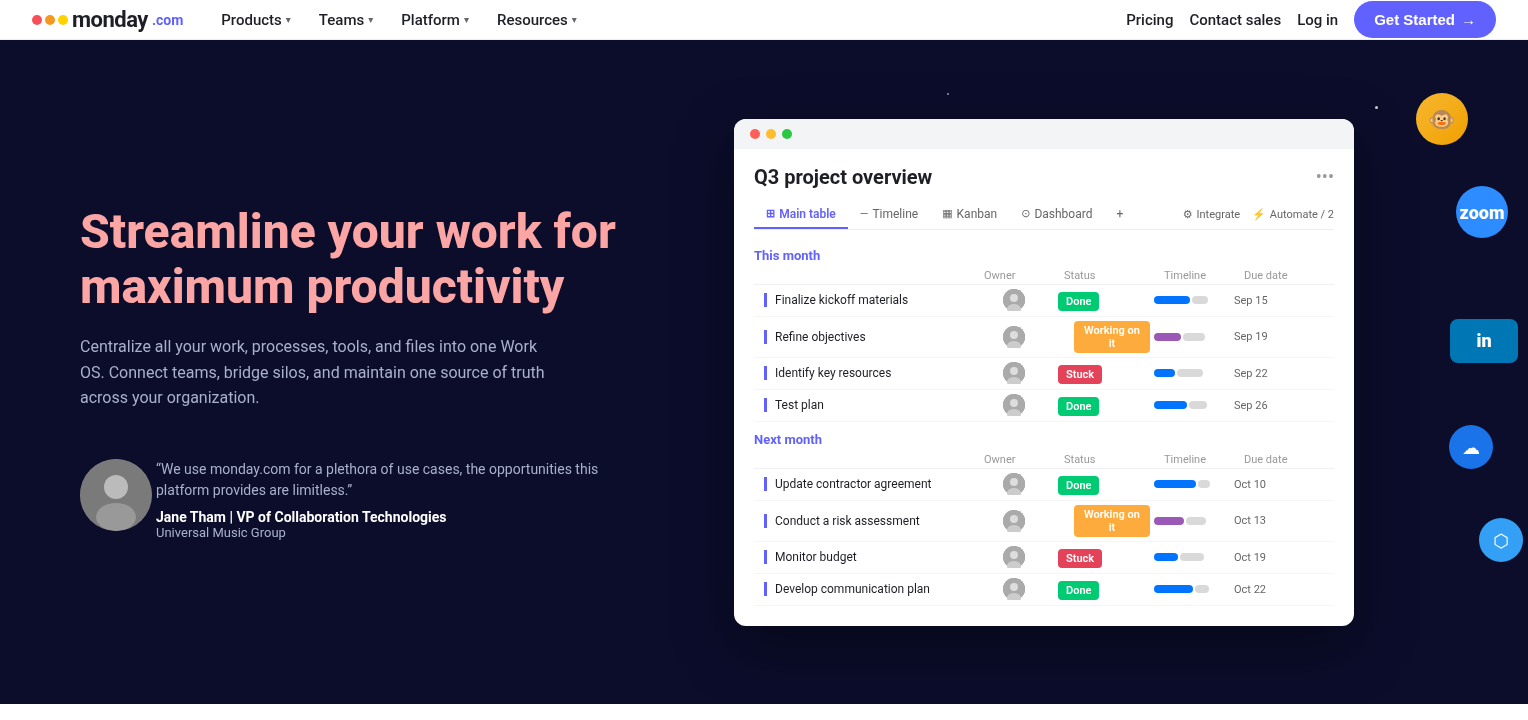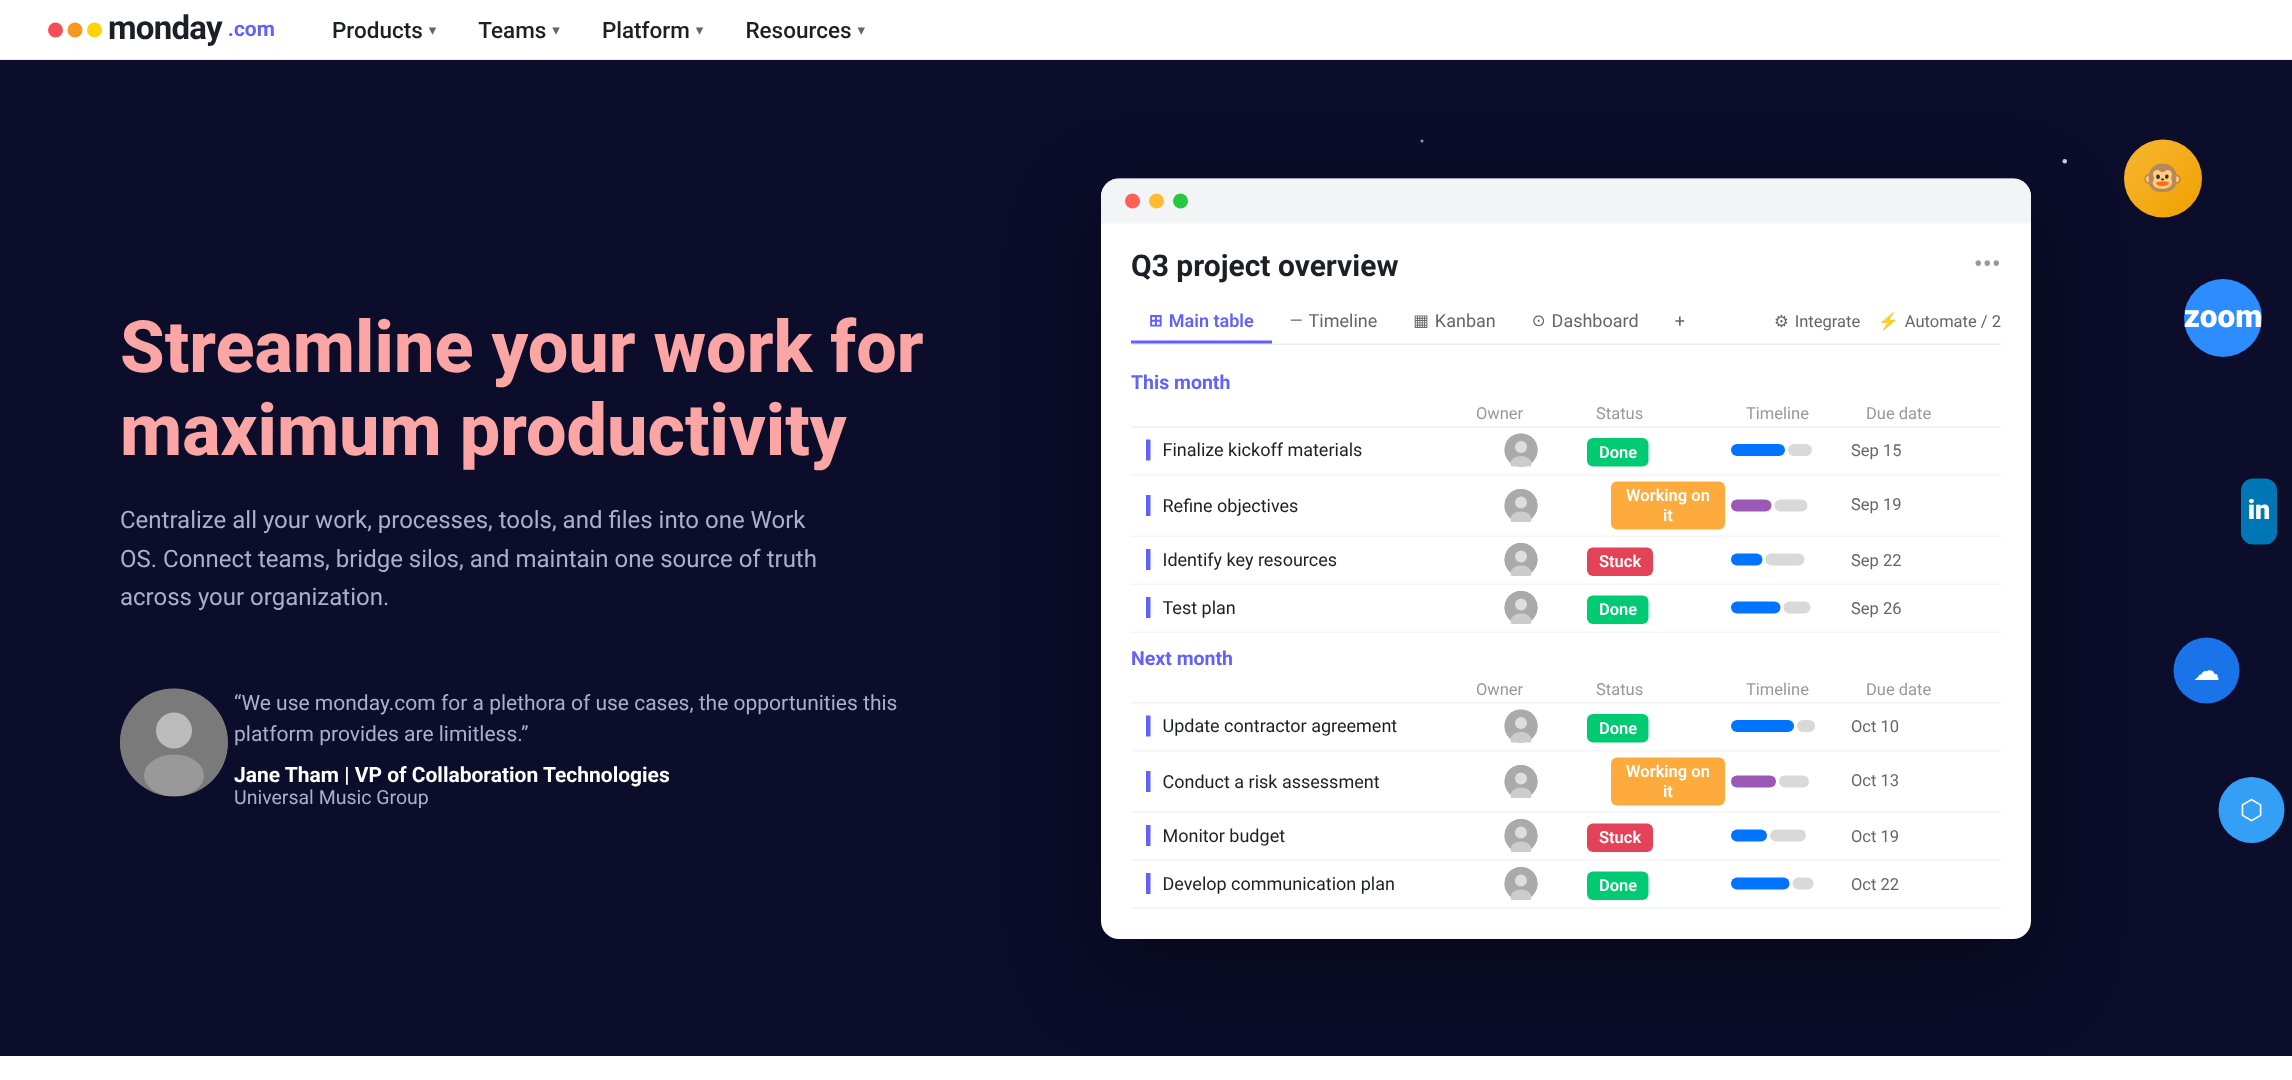--- a/index.html
+++ b/index.html
@@ -158,20 +158,29 @@
       <div class="nav-item">
         <span>Platform</span>
         <span class="chevron">▾</span>
       </div>
       <div class="nav-item">
         <span>Resources</span>
         <span class="chevron">▾</span>
       </div>
     </nav>
   </div>
+  <div class="nav-right">
+    <span class="nav-link">Pricing</span>
+    <span class="nav-link">Contact sales</span>
+    <span class="nav-link">Log in</span>
+    <button class="btn-get-started">
+      <span>Get Started</span>
+      <span>→</span>
+    </button>
+  </div>
 </nav>
 
 <section class="hero">
 
   <div class="stars">
     <div class="star" style="width:3px;height:3px;top:12%;left:55%;opacity:0.8"></div>
     <div class="star" style="width:2px;height:2px;top:8%;left:62%;opacity:0.6"></div>
     <div class="star" style="width:3px;height:3px;top:20%;left:72%;opacity:0.9"></div>
     <div class="star" style="width:2px;height:2px;top:35%;left:58%;opacity:0.5"></div>
     <div class="star" style="width:4px;height:4px;top:15%;left:80%;opacity:0.7"></div>
@@ -196,22 +205,22 @@
       <div>
         <p class="testimonial-text">“We use monday.com for a plethora of use cases, the opportunities this platform provides are limitless.”</p>
         <p class="testimonial-name">Jane Tham | VP of Collaboration Technologies</p>
         <p class="testimonial-company">Universal Music Group</p>
       </div>
     </div>
   </div>
 
   <div style="position:absolute;right:0;top:0;width:220px;height:100%;pointer-events:none;z-index:3;">
     <div style="position:absolute;top:8%;right:60px;width:52px;height:52px;border-radius:50%;background:linear-gradient(135deg,#f7b731,#f0a000);display:flex;align-items:center;justify-content:center;font-size:22px;">🐵</div>
-    <div style="position:absolute;top:22%;right:20px;width:52px;height:52px;border-radius:50%;background:#2d8cff;display:flex;align-items:center;justify-content:center;font-weight:900;font-size:21px;color:#fff;">zoom</div>
-    <div style="position:absolute;top:42%;right:10px;width:24px;height:44px;border-radius:8px;background:#0077b5;display:flex;align-items:center;justify-content:center;font-weight:900;font-size:18px;color:#fff;">in</div>
+    <div style="position:absolute;top:22%;right:20px;width:52px;height:52px;border-radius:50%;background:#2d8cff;display:flex;align-items:center;justify-content:center;font-weight:900;font-size:18px;color:#fff;">zoom</div>
+    <div style="position:absolute;top:42%;right:10px;width:68px;height:44px;border-radius:8px;background:#0077b5;display:flex;align-items:center;justify-content:center;font-weight:900;font-size:18px;color:#fff;">in</div>
     <div style="position:absolute;top:58%;right:35px;width:44px;height:44px;border-radius:50%;background:#1a73e8;display:flex;align-items:center;justify-content:center;font-size:18px;color:#fff;">☁</div>
     <div style="position:absolute;top:72%;right:5px;width:44px;height:44px;border-radius:50%;background:#34a0f5;display:flex;align-items:center;justify-content:center;font-size:18px;color:#fff;">⬡</div>
   </div>
 
   <div class="hero-right">
     <div class="dashboard-card">
 
       <div class="card-titlebar">
         <div class="window-dot wd-red"></div>
         <div class="window-dot wd-yellow"></div>

